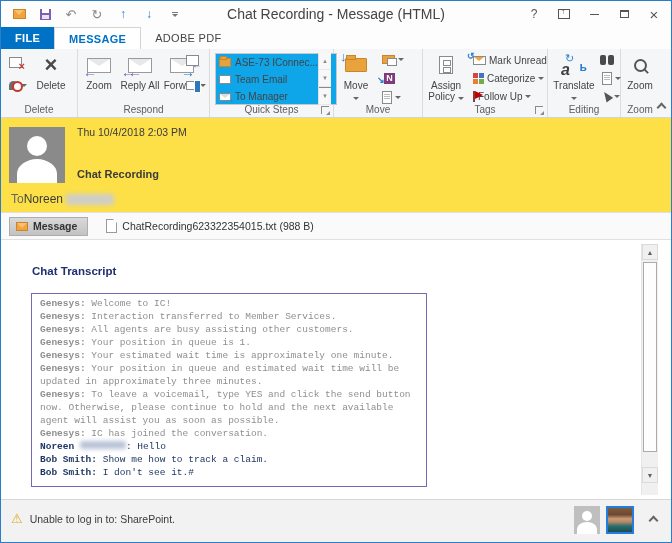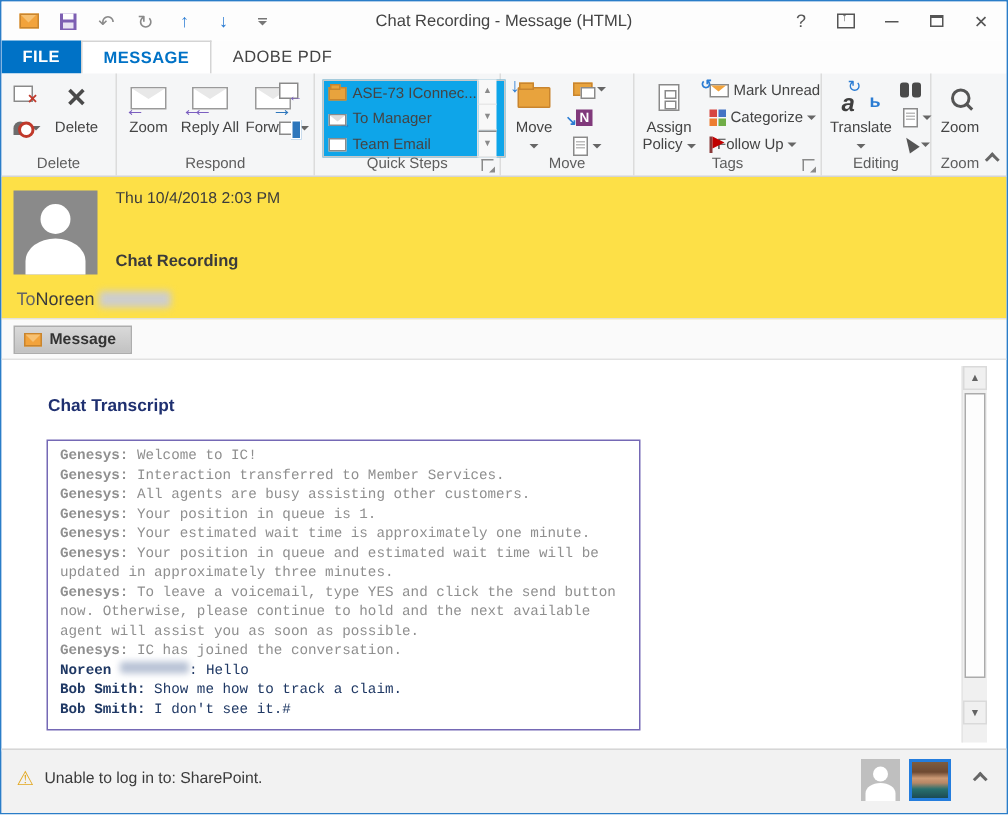--- a/index.html
+++ b/index.html
@@ -15,21 +15,21 @@
   .glyph-undo,.glyph-redo { color:#8a8a8a; font-size:13px; }
   .glyph-up,.glyph-down { color:#2b7cd3; font-size:12px; font-weight:bold; }
   .qat-caret { display:flex; flex-direction:column; align-items:center; }
   .qat-caret .bar { width:6px; height:1px; background:#777; margin-bottom:1px; }
   .tri-down { width:0; height:0; border-left:3px solid transparent; border-right:3px solid transparent; border-top:3px solid #777; }
   .mini-envelope { width:13px; height:10px; background:#f2a33c; border:1px solid #c9852e; position:relative; }
   .mini-envelope:before { content:""; position:absolute; left:0; top:0; border-left:5.5px solid transparent; border-right:5.5px solid transparent; border-top:5px solid #f7c172; }
   .mini-save { width:11px; height:11px; background:#7d5fb2; position:relative; }
   .mini-save:before { content:""; position:absolute; top:0; left:2px; width:7px; height:4px; background:#fff; }
   .mini-save:after { content:""; position:absolute; bottom:1px; left:2px; width:7px; height:4px; background:#e8e2f2; }
-  #title-text { position:absolute; left:0; right:0; text-align:center; font-size:11px; color:#444; pointer-events:none; }
+  #title-text { position:absolute; left:0; right:0; text-align:center; font-size:14px; color:#444; pointer-events:none; }
   .win-controls { position:absolute; right:4px; top:0; height:26px; display:flex; align-items:center; gap:4px; }
   .win-btn { width:26px; height:20px; display:flex; align-items:center; justify-content:center; color:#555; font-size:12px; cursor:default; }
   .ribbon-display-icon { width:12px; height:10px; border:1px solid #555; position:relative; }
   .ribbon-display-icon:before { content:"↑"; position:absolute; top:-3px; left:2px; font-size:8px; color:#555; }
   .min-glyph { width:9px; height:1px; background:#555; }
   .max-glyph { width:9px; height:8px; border:1px solid #555; border-top-width:2px; }
   
   #tabs { position:absolute; top:26px; left:0; right:0; height:22px; background:#fdfdfd; display:flex; align-items:flex-end; }
   .tab { height:22px; padding:0 14px; display:flex; align-items:center; font-size:11px; letter-spacing:.3px; }
   .tab.file { background:#0072c6; color:#fff; font-weight:bold; }
@@ -241,26 +241,26 @@
       <div class="rgroup-label">Respond</div>
     </div>
 
     <div class="rgroup" style="left:209px; width:124px;">
       <div class="qs-box">
           <div class="qs-item">
             <span class="qs-folder"></span>
             <span>ASE-73 IConnec...</span>
           </div>
           <div class="qs-item">
+            <span class="qs-env2"></span>
+            <span>Team Email</span>
+          </div>
+          <div class="qs-item">
             <span class="qs-env"></span>
             <span>To Manager</span>
-          </div>
-          <div class="qs-item">
-            <span class="qs-env2"></span>
-            <span>Team Email</span>
           </div>
         </div>
       <div class="qs-scroll">
         <span class="sb">▲</span>
         <span class="sb">▼</span>
         <span class="sb" style="border-top:1px solid #8a8a8a;">▼</span>
       </div>
       <div class="rgroup-label">Quick Steps</div>
       <div class="dialog-launcher" style="right:4px;"></div>
     </div>
@@ -365,20 +365,24 @@
       <span>To</span>
       <span style="color:#3b3b3b;"><span>Noreen</span> <span class="redact" style="width:48px; height:11px;"></span></span>
     </div>
   </div>
 
   <div id="attach-bar">
     <div id="msg-tab-btn">
       <span class="mini-envelope" style="width:12px; height:9px;"></span>
       <span>Message</span>
     </div>
+    <div id="attach-item">
+      <span class="file-icon"></span>
+      <span>ChatRecording623322354015.txt (988 B)</span>
+    </div>
   </div>
 
   <div id="mail-body">
     <div id="body-heading">Chat Transcript</div>
     <div id="chat-box"><div class="t-line t-gray"><b>Genesys:</b><span> Welcome to IC!</span></div><div class="t-line t-gray"><b>Genesys:</b><span> Interaction transferred to Member Services.</span></div><div class="t-line t-gray"><b>Genesys:</b><span> All agents are busy assisting other customers.</span></div><div class="t-line t-gray"><b>Genesys:</b><span> Your position in queue is 1.</span></div><div class="t-line t-gray"><b>Genesys:</b><span> Your estimated wait time is approximately one minute.</span></div><div class="t-line t-gray"><b>Genesys:</b><span> Your position in queue and estimated wait time will be</span></div><div class="t-line t-gray"><span>updated in approximately three minutes.</span></div><div class="t-line t-gray"><b>Genesys:</b><span> To leave a voicemail, type YES and click the send button</span></div><div class="t-line t-gray"><span>now. Otherwise, please continue to hold and the next available</span></div><div class="t-line t-gray"><span>agent will assist you as soon as possible.</span></div><div class="t-line t-gray"><b>Genesys:</b><span> IC has joined the conversation.</span></div><div class="t-line t-navy"><b>Noreen </b><span class="redact-chat"></span><span>: Hello</span></div><div class="t-line t-navy"><b>Bob Smith:</b><span> Show me how to track a claim.</span></div><div class="t-line t-navy"><b>Bob Smith:</b><span> I don't see it.#</span></div></div>
     <div id="body-scroll">
       <span class="sb-btn" id="sb-up">▲</span>
       <div id="sb-thumb"></div>
       <span class="sb-btn" id="sb-down">▼</span>
     </div>

